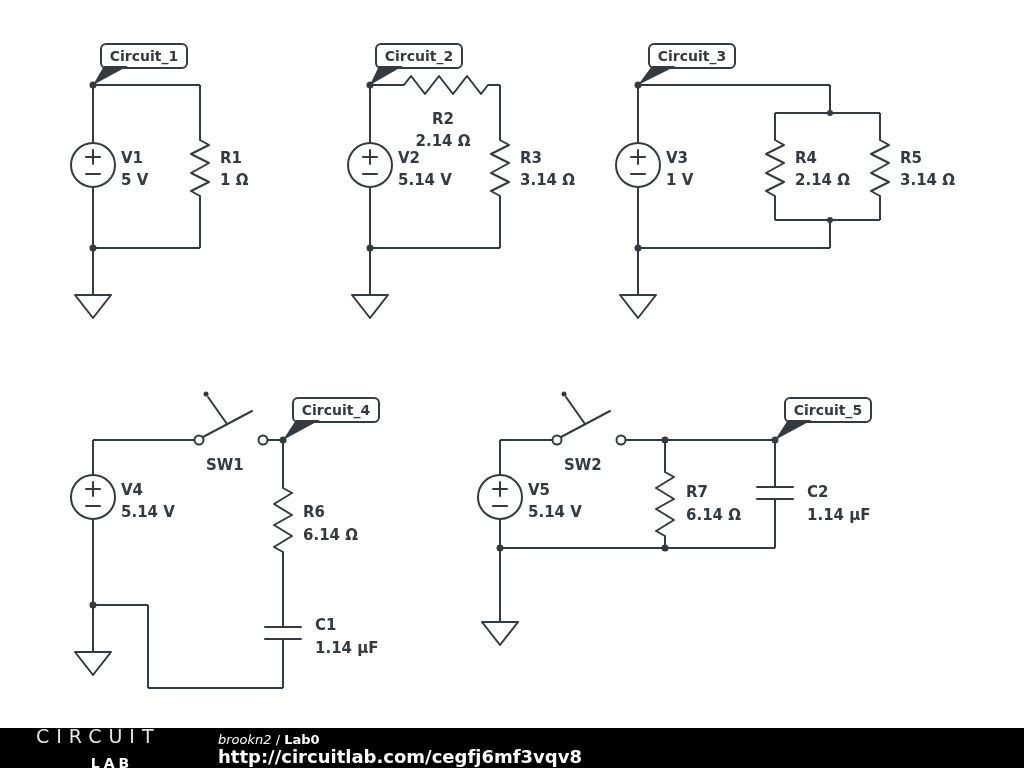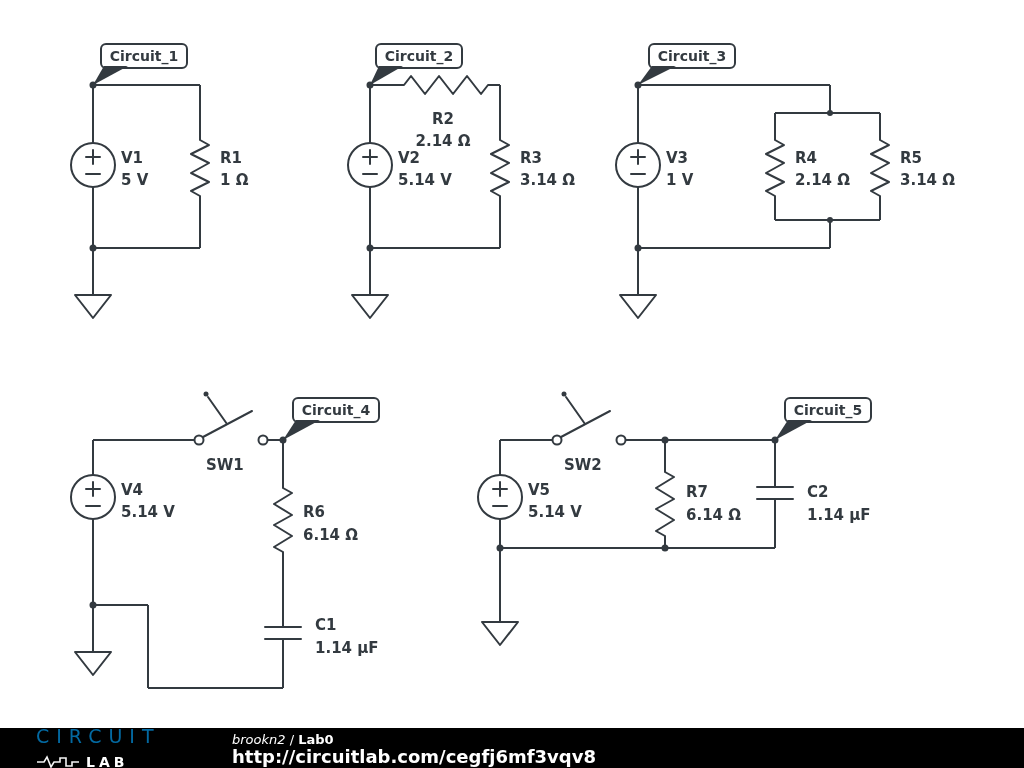--- a/index.html
+++ b/index.html
@@ -12,25 +12,25 @@
   .sym  { fill:none; stroke:var(--ink); stroke-width:2; stroke-linejoin:round; stroke-linecap:round; }
   .symf { fill:#ffffff; stroke:var(--ink); stroke-width:2; stroke-linejoin:round; }
   .dot  { fill:var(--ink); stroke:none; }
   .lbl  { font-family:"DejaVu Sans",sans-serif; font-size:15px; font-weight:bold; fill:var(--ink); }
   .mid  { text-anchor:middle; }
   .balloon { fill:#ffffff; stroke:var(--ink); stroke-width:2; }
   .btxt { font-family:"DejaVu Sans",sans-serif; font-size:14px; font-weight:bold; fill:var(--ink); text-anchor:middle; }
   .wedge { fill:var(--ink); stroke:none; }
   .footer { display:flex; align-items:center; width:1024px; height:40px; background:var(--footer-bg); color:var(--footer-fg); }
   .logo { margin-left:36px; width:152px; cursor:pointer; }
-  .logo-top { font-size:19px; line-height:19px; letter-spacing:7px; color:#0369a1; }
-  .logo-bottom { display:flex; align-items:center; height:15px; margin-top:9px; }
+  .logo-top { font-size:19px; line-height:19px; letter-spacing:7px; color:#e5e5e5; }
+  .logo-bottom { display:flex; align-items:center; height:15px; margin-top:9px;flex-direction:column; }
   .logo-wave { margin-right:6px; }
   .logo-lab { font-size:14px; line-height:14px; font-weight:bold; letter-spacing:4px; }
-  .footer-meta { margin-left:44px; }
+  .footer-meta { margin-left:30px; }
   .meta1 { font-size:13px; line-height:17px; }
   .author { font-style:italic; }
   .project { font-weight:bold; }
   .meta2 { font-size:18px; line-height:17px; font-weight:bold; cursor:pointer; }
 </style>
 </head>
 <body>
 
 <div class="schematic">
 <svg class="sch" width="1024" height="728" viewBox="0 0 1024 728">

